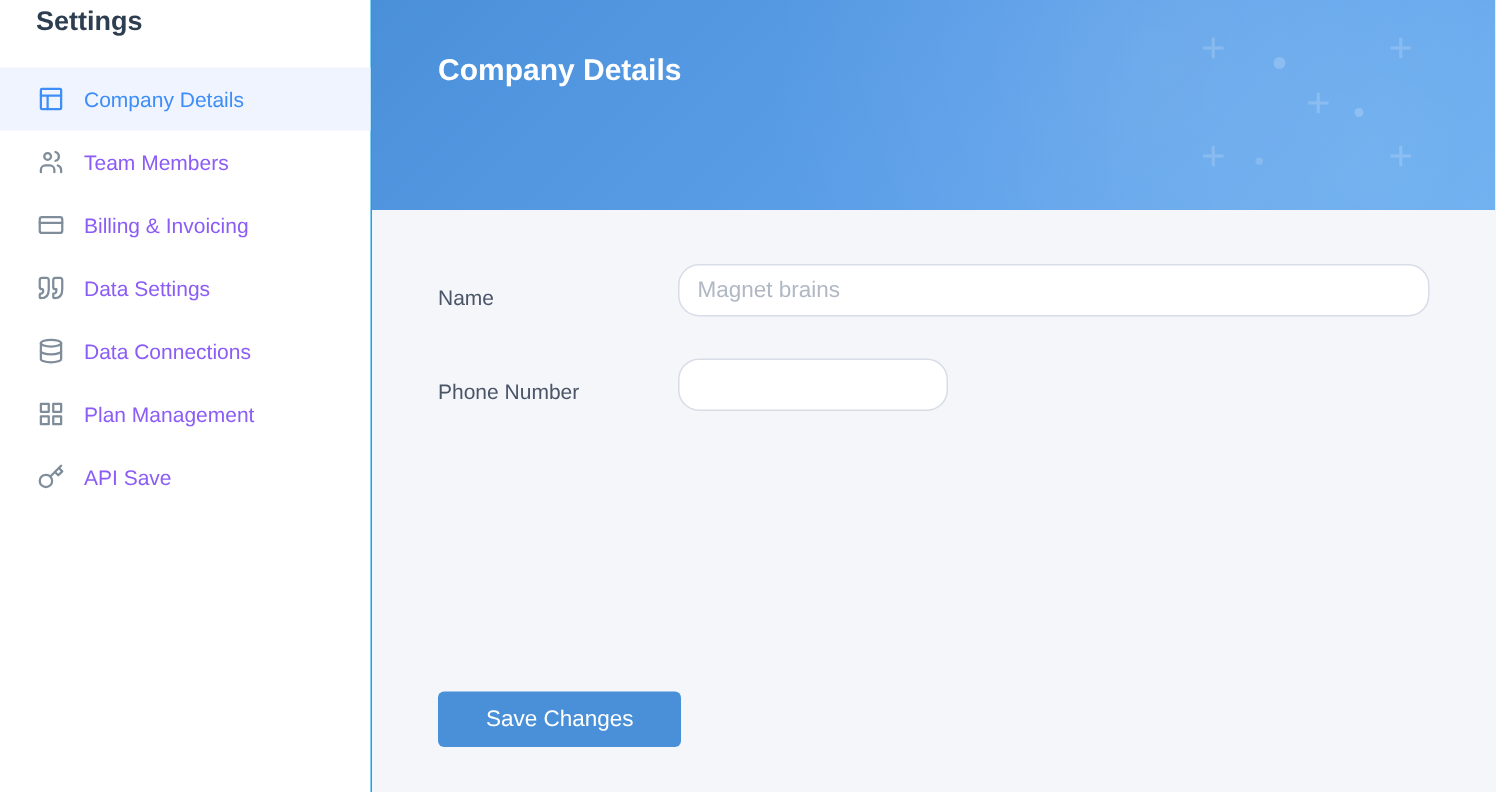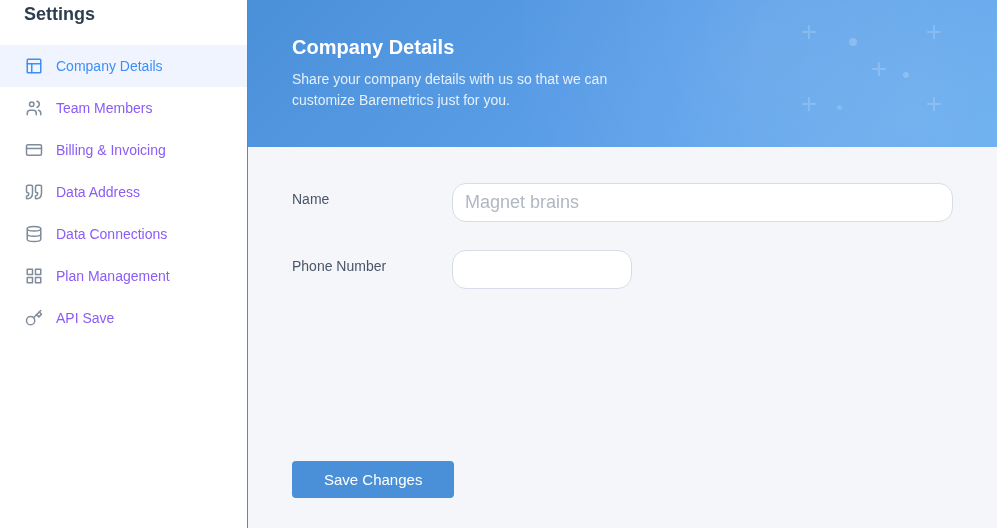--- a/index.html
+++ b/index.html
@@ -110,40 +110,40 @@
       max-width: 360px;
     }
 
     
     .form-area {
       padding: 36px 44px;
       flex: 1;
     }
     .form-row {
       display: flex;
-      align-items: flex-start;
+      align-items: center;
       margin-bottom: 28px;
     }
     .form-label {
       width: 160px;
       min-width: 160px;
       font-size: 14px;
       color: #4a5568;
       font-weight: 500;
       padding-top: 8px;
     }
     .form-field {
       flex: 1;
     }
     .form-input {
       width: 100%;
       padding: 8px 12px;
       border: 1px solid #d8dce6;
       border-radius: 14px;
-      font-size: 18px;
+      font-size: 15px;
       color: #b0b8c4;
       outline: none;
       background: #ffffff;
     }
     .phone-input {
       width: 180px;
     }
     .form-textarea {
       width: 100%;
       padding: 8px 12px;
@@ -212,21 +212,21 @@
     <span>Billing &amp; Invoicing</span>
   </div>
 
   <div class="sidebar-item">
     <span class="icon">
       <svg viewBox="0 0 24 24" fill="none" stroke="#7f8c9a" stroke-width="2" stroke-linecap="round" stroke-linejoin="round">
         <path d="M3 21c3 0 7-1 7-8V5c0-1.25-.756-2.017-2-2H4c-1.25 0-2 .75-2 1.972V11c0 1.25.75 2 2 2 1 0 1 0 1 1v1c0 1-1 2-2 2s-1 .008-1 1.031V20c0 1 0 1 1 1z"></path>
         <path d="M15 21c3 0 7-1 7-8V5c0-1.25-.757-2.017-2-2h-4c-1.25 0-2 .75-2 1.972V11c0 1.25.75 2 2 2h.75c0 2.25.25 4-2.75 4v3c0 1 0 1 1 1z"></path>
       </svg>
     </span>
-    <span>Data Address</span>
+    <span>Data Settings</span>
   </div>
 
   <div class="sidebar-item">
     <span class="icon">
       <svg viewBox="0 0 24 24" fill="none" stroke="#7f8c9a" stroke-width="2" stroke-linecap="round" stroke-linejoin="round">
         <ellipse cx="12" cy="5" rx="9" ry="3"></ellipse>
         <path d="M21 12c0 1.66-4 3-9 3s-9-1.34-9-3"></path>
         <path d="M3 5v14c0 1.66 4 3 9 3s9-1.34 9-3V5"></path>
       </svg>
     </span>
@@ -265,21 +265,20 @@
       <span class="plus-sign" style="top:18px; right:180px;">+</span>
       <span class="plus-sign" style="top:55px; right:110px;">+</span>
       <span class="plus-sign" style="top:90px; right:55px;">+</span>
       <span class="plus-sign" style="top:18px; right:55px;">+</span>
       <span class="plus-sign" style="top:90px; right:180px;">+</span>
       <span style="position:absolute; top:38px; right:140px; width:8px; height:8px; border-radius:50%; background:rgba(255,255,255,0.2);"></span>
       <span style="position:absolute; top:72px; right:88px; width:6px; height:6px; border-radius:50%; background:rgba(255,255,255,0.2);"></span>
       <span style="position:absolute; top:105px; right:155px; width:5px; height:5px; border-radius:50%; background:rgba(255,255,255,0.15);"></span>
     </div>
     <h1 class="hero-title">Company Details</h1>
-    <p class="hero-subtitle">Share your company details with us so that we can customize Baremetrics just for you.</p>
   </div>
 
   <div class="form-area">
 
     <div class="form-row">
       <label class="form-label">Name</label>
       <div class="form-field">
         <input type="text" class="form-input" value="Magnet brains" placeholder="Magnet brains" style="color: rgb(176, 184, 196);">
       </div>
     </div>

